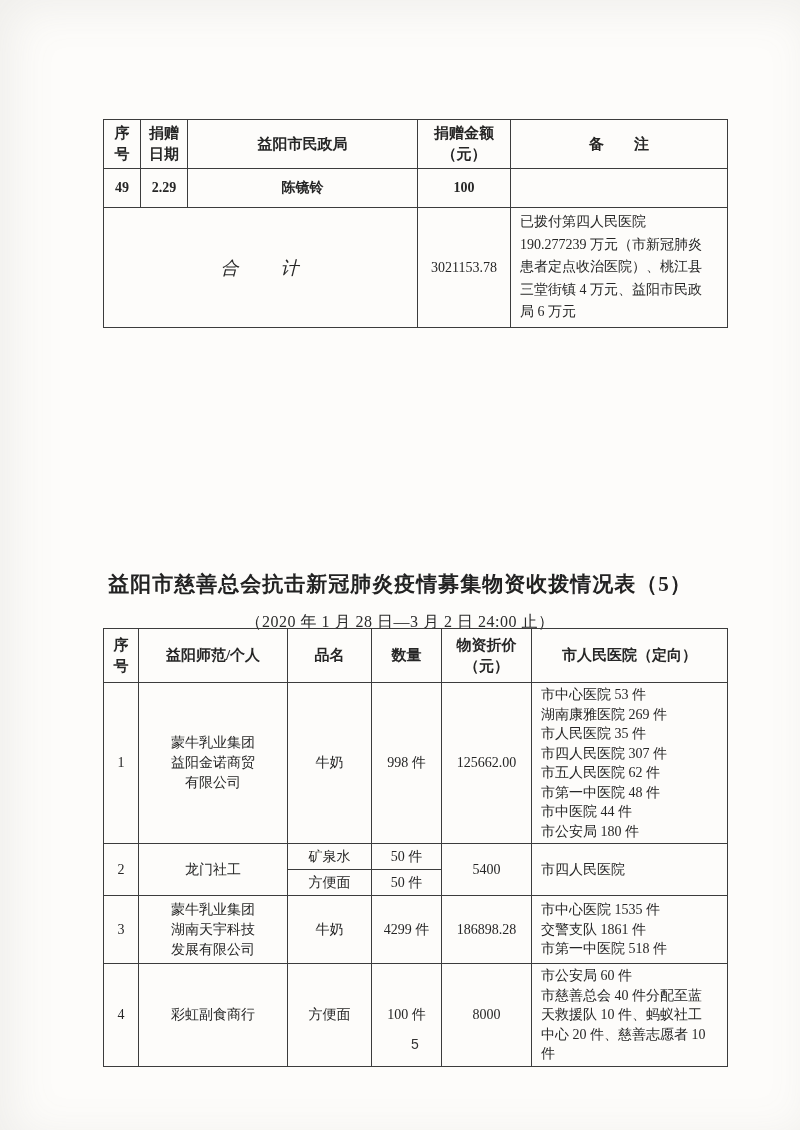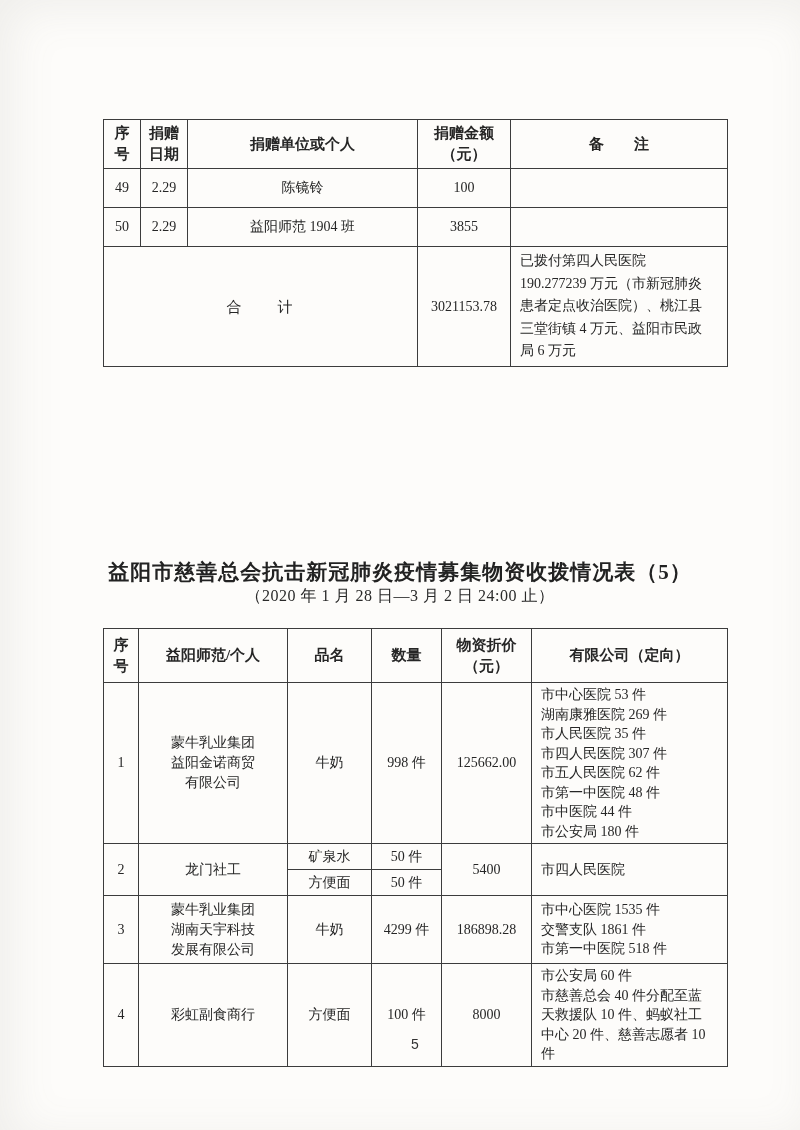--- a/index.html
+++ b/index.html
@@ -32,47 +32,48 @@
     font-size: 14px;
     color: #262626;
     white-space: pre-line;
     line-height: 20px;
     padding: 2px 4px;
     overflow: hidden;
   }
   td.hdr { font-weight: bold; font-size: 15px; line-height: 21px; }
   td.left { text-align: left; padding-left: 9px; padding-right: 12px; }
   td.dist { text-align: left; padding-left: 9px; padding-right: 18px; line-height: 19.5px; }
-  td.total-label { letter-spacing: 2px; font-size: 15px; }
+  td.total-label { letter-spacing: 2px; font-size: 18px; font-style: italic; }
   td.note-cell { line-height: 22.5px; font-size: 14px; }
   .t1 { top: 119px; width: 624px; }
   .t2 { top: 628px; width: 624px; }
   tr.h-hdr1 { height: 49px; }
-  tr.h-row  { height: 39px; }
+  tr.h-row  { height: 39px; font-weight: bold; }
   tr.h-r54  { height: 47px; }
   tr.h-tot  { height: 120px; }
   tr.h-hdr2 { height: 54px; }
   tr.h-r1   { height: 156px; }
   tr.h-sub  { height: 26px; }
   tr.h-r3   { height: 68px; }
   tr.h-r4   { height: 80px; }
   .title-block {
     position: absolute;
     left: 0; top: 558px;
     width: 800px;
     text-align: center;
   }
   .doc-title {
     font-size: 21px;
     font-weight: bold;
     color: #222;
     letter-spacing: 1px;
+    margin-top: 12px;
   }
   .doc-subtitle {
-    margin-top: 0;
+    margin-top: 14px;
     font-size: 16px;
     color: #2a2a2a;
     letter-spacing: 0.5px;
   }
   .page-number {
     position: absolute;
     left: 103px; top: 1036px;
     width: 624px;
     text-align: center;
     font-family: "Liberation Sans", "DejaVu Sans", sans-serif;
@@ -92,37 +93,30 @@
         <col style="width:230px">
         <col style="width:93px">
         <col style="width:217px">
     </colgroup>
     <tbody>
         <tr class="h-hdr1">
       <td class="hdr">序
 号</td>
       <td class="hdr">捐赠
 日期</td>
-      <td class="hdr">捐赠单位或个人</td>
+      <td class="hdr">益阳市民政局</td>
       <td class="hdr">捐赠金额
 （元）</td>
       <td class="hdr">备　　注</td>
     </tr>
     <tr class="h-row">
       <td>49</td>
       <td>2.29</td>
       <td>陈镜铃</td>
       <td>100</td>
-      <td></td>
-    </tr>
-    <tr class="h-row">
-      <td>50</td>
-      <td>2.29</td>
-      <td>益阳师范 1904 班</td>
-      <td>3855</td>
       <td></td>
     </tr>
     <tr class="h-tot">
       <td colspan="3" class="total-label">合　　计</td>
       <td>3021153.78</td>
       <td class="left note-cell">已拨付第四人民医院 190.277239 万元（市新冠肺炎患者定点收治医院）、桃江县三堂街镇 4 万元、益阳市民政局 6 万元</td>
     </tr>
   </tbody>
     </table>
 
@@ -142,21 +136,21 @@
     </colgroup>
     <tbody>
         <tr class="h-hdr2">
       <td class="hdr">序
 号</td>
       <td class="hdr">益阳师范/个人</td>
       <td class="hdr">品名</td>
       <td class="hdr">数量</td>
       <td class="hdr">物资折价
 （元）</td>
-      <td class="hdr">有限公司（定向）</td>
+      <td class="hdr">市人民医院（定向）</td>
     </tr>
     <tr class="h-r1">
       <td>1</td>
       <td>蒙牛乳业集团
 益阳金诺商贸
 有限公司</td>
       <td>牛奶</td>
       <td>998 件</td>
       <td>125662.00</td>
       <td class="dist">市中心医院 53 件

